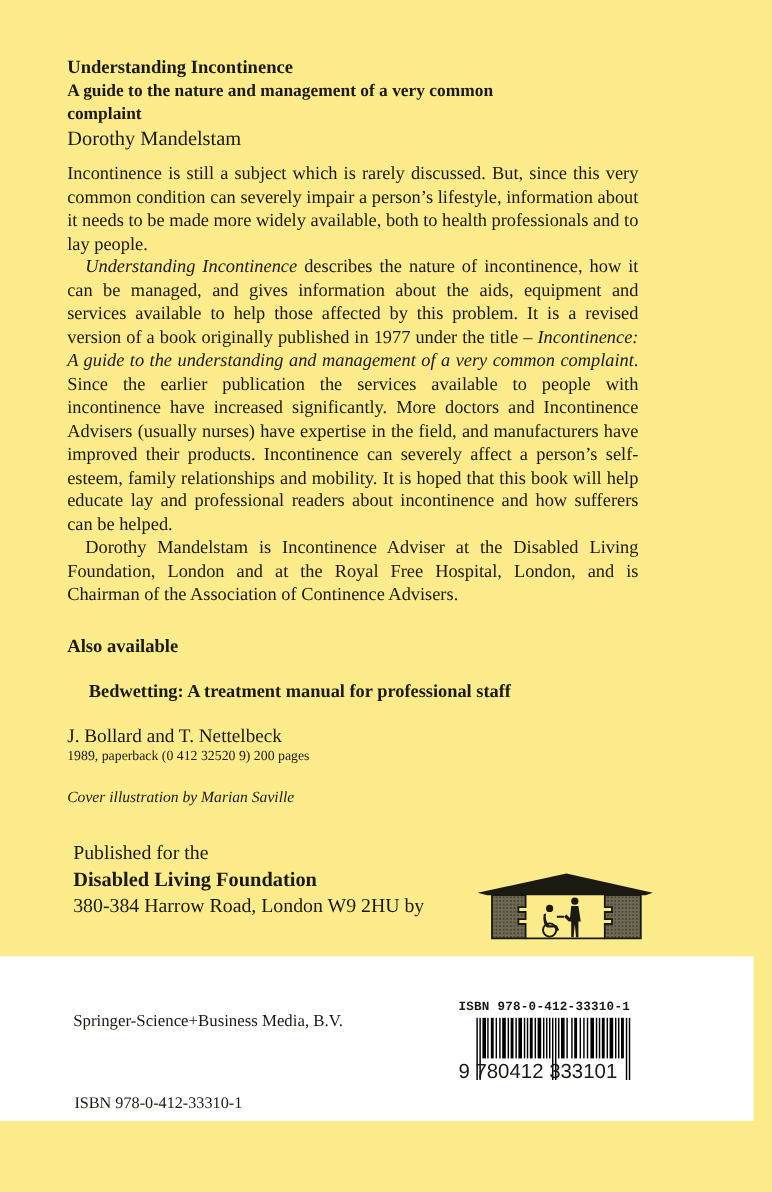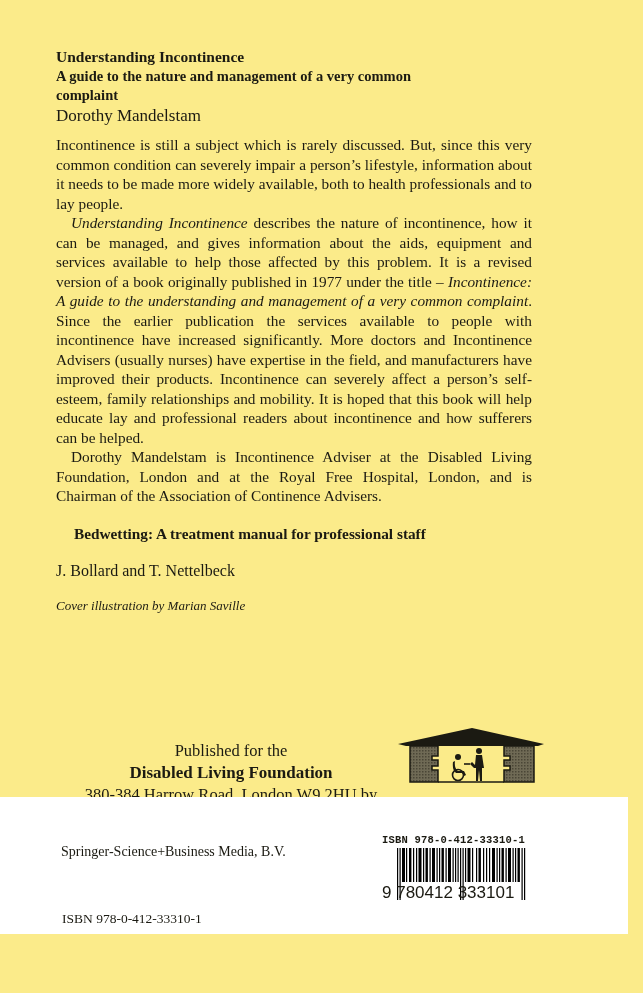--- a/index.html
+++ b/index.html
@@ -16,21 +16,21 @@
     .subtitle { font-weight: bold; font-size: 14.5px; line-height: 19px; margin: 0; width: 400px; }
     .author { font-size: 17px; line-height: 22px; margin: 0 0 8px 0; }
     .body-text { font-size: 15.3px; line-height: 19.5px; text-align: justify; margin: 0; }
     .body-text.indent { text-indent: 15px; }
     .body-text i { font-style: italic; }
     .also-head { font-weight: bold; font-size: 15.5px; margin: 23px 0 10px 0; line-height: 20px; }
     .also-title { font-weight: bold; font-size: 15.3px; line-height: 19px; margin: 18px; }
     .also-authors { font-size: 16px; line-height: 19px; margin: 0; }
     .also-details { font-size: 11.5px; line-height: 15px; margin: 0; }
     .cover-credit { font-style: italic; font-size: 13px; margin: 17px 0 0 0; line-height: 17px; }
-    .publisher-block { position: absolute; left: 61px; top: 740px; width: 340px; text-align: center; }
+    .publisher-block { position: absolute; left: 61px; top: 700px; width: 340px; }
     .pub-for { font-size: 16.5px; line-height: 22px; margin: 0; }
     .pub-name { font-weight: bold; font-size: 17px; line-height: 22px; margin: 0; }
     .pub-addr { font-size: 16.5px; line-height: 22px; margin: 0; }
     .logo { position: absolute; left: 398px; top: 726px; width: 148px; height: 58px; }
     .white-strip { position: absolute; left: 0; top: 797px; width: 628px; height: 137px; background: #ffffff; }
     .springer { position: absolute; left: 61px; top: 46px; font-size: 14px; line-height: 18px; }
     .isbn-text { position: absolute; left: 62px; top: 113px; font-size: 13.5px; line-height: 18px; }
     .barcode-wrap { position: absolute; left: 382px; top: 38px; width: 180px; height: 70px; }
     .barcode-isbn { position: absolute; left: 0; top: -1px; font-family: "Liberation Mono", "DejaVu Sans Mono", monospace; font-weight: bold; font-size: 10.5px; letter-spacing: 0.2px; line-height: 12px; white-space: nowrap; }
     .barcode-bars { position: absolute; left: 0; top: 13px; width: 176px; height: 52px; }
@@ -43,22 +43,24 @@
 
   <div class="content">
     <p class="title">Understanding Incontinence</p>
     <p class="subtitle">A guide to the nature and management of a very common complaint</p>
     <p class="author">Dorothy Mandelstam</p>
 
     <p class="body-text">Incontinence is still a subject which is rarely discussed. But, since this very common condition can severely impair a person’s lifestyle, information about it needs to be made more widely available, both to health professionals and to lay people.</p>
     <p class="body-text indent"><i>Understanding Incontinence</i><span> describes the nature of incontinence, how it can be managed, and gives information about the aids, equipment and services available to help those affected by this problem. It is a revised version of a book originally published in 1977 under the title – </span><i>Incontinence: A guide to the understanding and management of a very common complaint</i><span>. Since the earlier publication the services available to people with incontinence have increased significantly. More doctors and Incontinence Advisers (usually nurses) have expertise in the field, and manufacturers have improved their products. Incontinence can severely affect a person’s self-esteem, family relationships and mobility. It is hoped that this book will help educate lay and professional readers about incontinence and how sufferers can be helped.</span></p>
     <p class="body-text indent">Dorothy Mandelstam is Incontinence Adviser at the Disabled Living Foundation, London and at the Royal Free Hospital, London, and is Chairman of the Association of Continence Advisers.</p>
 
+    <p class="also-head">Also available</p>
     <p class="also-title">Bedwetting: A treatment manual for professional staff</p>
     <p class="also-authors">J. Bollard and T. Nettelbeck</p>
+    <p class="also-details">1989, paperback (0 412 32520 9) 200 pages</p>
 
     <p class="cover-credit">Cover illustration by Marian Saville</p>
   </div>
 
   <div class="publisher-block">
     <p class="pub-for">Published for the</p>
     <p class="pub-name">Disabled Living Foundation</p>
     <p class="pub-addr">380-384 Harrow Road, London W9 2HU by</p>
   </div>
 

